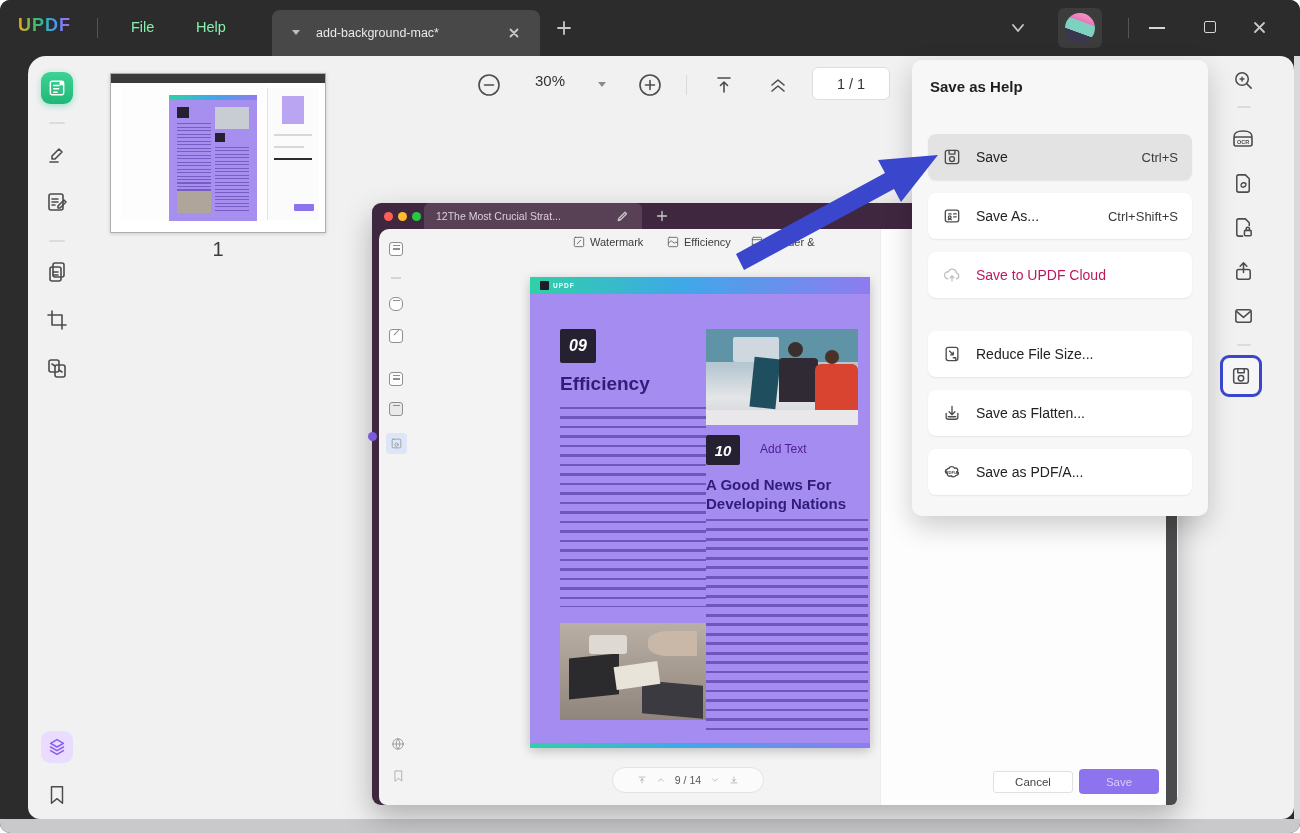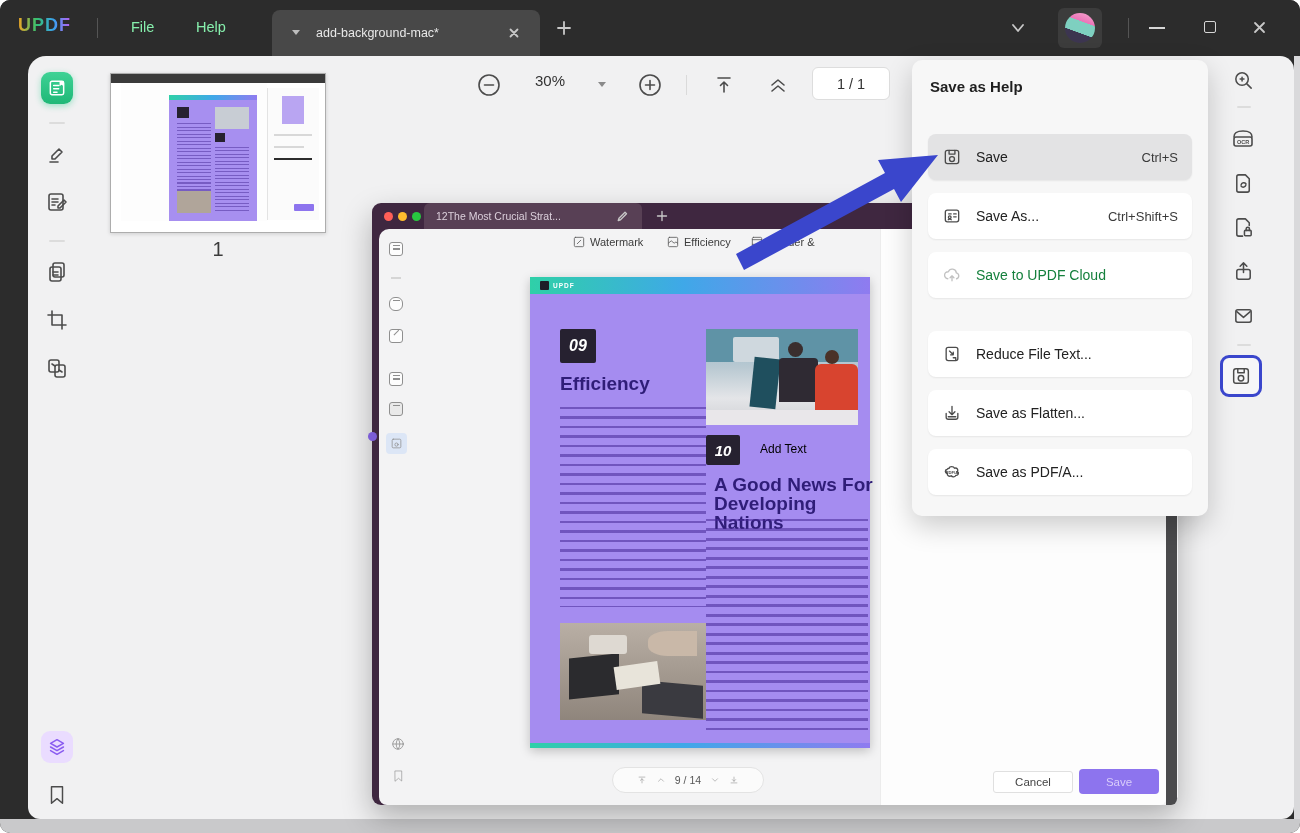--- a/index.html
+++ b/index.html
@@ -75,21 +75,21 @@
   .photo2 { background:linear-gradient(180deg,#b9afa5 0%,#a2988e 55%,#8f857c 100%); overflow:hidden; }
 
   
   #popup { left:912px; top:60px; width:296px; height:456px; background:#f7f7f7; border-radius:10px; box-shadow:0 10px 28px rgba(0,0,0,.20); }
   .pp-title { left:18px; top:18px; font-size:15px; font-weight:bold; color:#1f1f1f; }
   .pp-item { left:16px; width:264px; height:46px; background:#fff; border-radius:8px; box-shadow:0 1px 2px rgba(0,0,0,.07);
              display:flex; align-items:center; }
   .pp-item.hl { background:#e3e3e4; }
   .pp-icon { margin-left:14px; width:20px; height:20px; flex:0 0 20px; }
   .pp-label { margin-left:14px; font-size:14px; color:#222; }
-  .pp-label.dis { color:#15803d; }
+  .pp-label.dis { color:#be185d; }
   .pp-short { margin-left:auto; margin-right:14px; font-size:13px; color:#3a3a3a; }
 
   
   .rs-div { width:14px; height:2px; background:#dcdcdc; border-radius:1px; }
   #rs-savebox { left:1220px; top:355px; width:42px; height:42px; border:3px solid #3a46cc; border-radius:9px; background:#f6f6f8;
                 display:flex; align-items:center; justify-content:center; }
 
   
   .ic  { fill:none; stroke:#4c4c4c; stroke-width:1.6; stroke-linecap:round; stroke-linejoin:round; }
   .icthin { fill:none; stroke:#5a5a5a; stroke-width:1.4; stroke-linecap:round; stroke-linejoin:round; }
@@ -334,22 +334,22 @@
           <div class="ab" style="left:18%; top:8%; width:30%; height:26%; background:#cfd8de; border-radius:2px;"></div>
           <div class="ab" style="left:30%; top:30%; width:17%; height:52%; background:#1f4f5e; transform:rotate(6deg);"></div>
           <div class="ab" style="left:54%; top:14%; width:15px; height:15px; background:#3a2e2e; border-radius:50%;"></div>
           <div class="ab" style="left:48%; top:30%; width:26%; height:46%; background:#2f2a33; border-radius:4px 4px 0 0;"></div>
           <div class="ab" style="left:78%; top:22%; width:14px; height:14px; background:#4a3228; border-radius:50%;"></div>
           <div class="ab" style="left:72%; top:36%; width:28%; height:56%; background:#d8442f; border-radius:6px 6px 0 0;"></div>
           <div class="ab" style="left:0; bottom:0; width:100%; height:16%; background:#e9e7ea;"></div>
         </div>
 
         <div class="ab badge" style="left:176px; top:158px; width:34px; height:30px; font-size:15px; border-radius:2px;">10</div>
-        <div class="ab" style="left:230px; top:165px; font-size:12px; color:#000000;">Add Text</div>
-        <div class="ab doc-h" style="left:184px; top:198px; font-size:19px; line-height:19px; width:162px;">
+        <div class="ab" style="left:230px; top:165px; font-size:12px; color:#4c1d95;">Add Text</div>
+        <div class="ab doc-h" style="left:176px; top:198px; font-size:15px; line-height:19px; width:162px;">
           <div>A Good News For</div>
           <div>Developing Nations</div>
         </div>
         <div class="ab lines" style="left:176px; top:242px; width:162px; height:212px;"></div>
 
         <div class="ab photo2" style="left:30px; top:346px; width:146px; height:97px;">
           <div class="ab" style="left:6%; top:34%; width:34%; height:42%; background:#2b2b2e; transform:skewY(-6deg);"></div>
           <div class="ab" style="left:56%; top:62%; width:42%; height:34%; background:#3a3a40; transform:skewY(5deg);"></div>
           <div class="ab" style="left:38%; top:42%; width:30%; height:24%; background:#e8e4da; transform:rotate(-8deg);"></div>
           <div class="ab" style="left:60%; top:8%; width:34%; height:26%; background:#c9b8a8; border-radius:40% 0 0 40%;"></div>
@@ -408,21 +408,21 @@
       </svg>
       <span class="pp-label dis">Save to UPDF Cloud</span>
     </div>
 
     <div class="ab pp-item" style="top:271px;">
       <svg class="pp-icon" viewBox="0 0 24 24">
         <rect x="5" y="4" width="14" height="16" rx="2.5" class="ic"></rect>
           <path d="M9 8.5l4.5 4.5M13.5 13v-3.2M13.5 13h-3.2" class="ic"></path>
           <path d="M13.5 16.5h3v3" class="ic"></path>
       </svg>
-      <span class="pp-label">Reduce File Text...</span>
+      <span class="pp-label">Reduce File Size...</span>
     </div>
 
     <div class="ab pp-item" style="top:330px;">
       <svg class="pp-icon" viewBox="0 0 24 24">
         <path d="M5 12.5v4.5a2.5 2.5 0 0 0 2.5 2.5h9a2.5 2.5 0 0 0 2.5-2.5v-4.5" class="ic"></path>
         <path d="M12 4v9M8.5 10.5L12 14l3.5-3.5" class="ic"></path>
           <path d="M7.5 16.5h9" class="ic"></path>
       </svg>
       <span class="pp-label">Save as Flatten...</span>
     </div>

